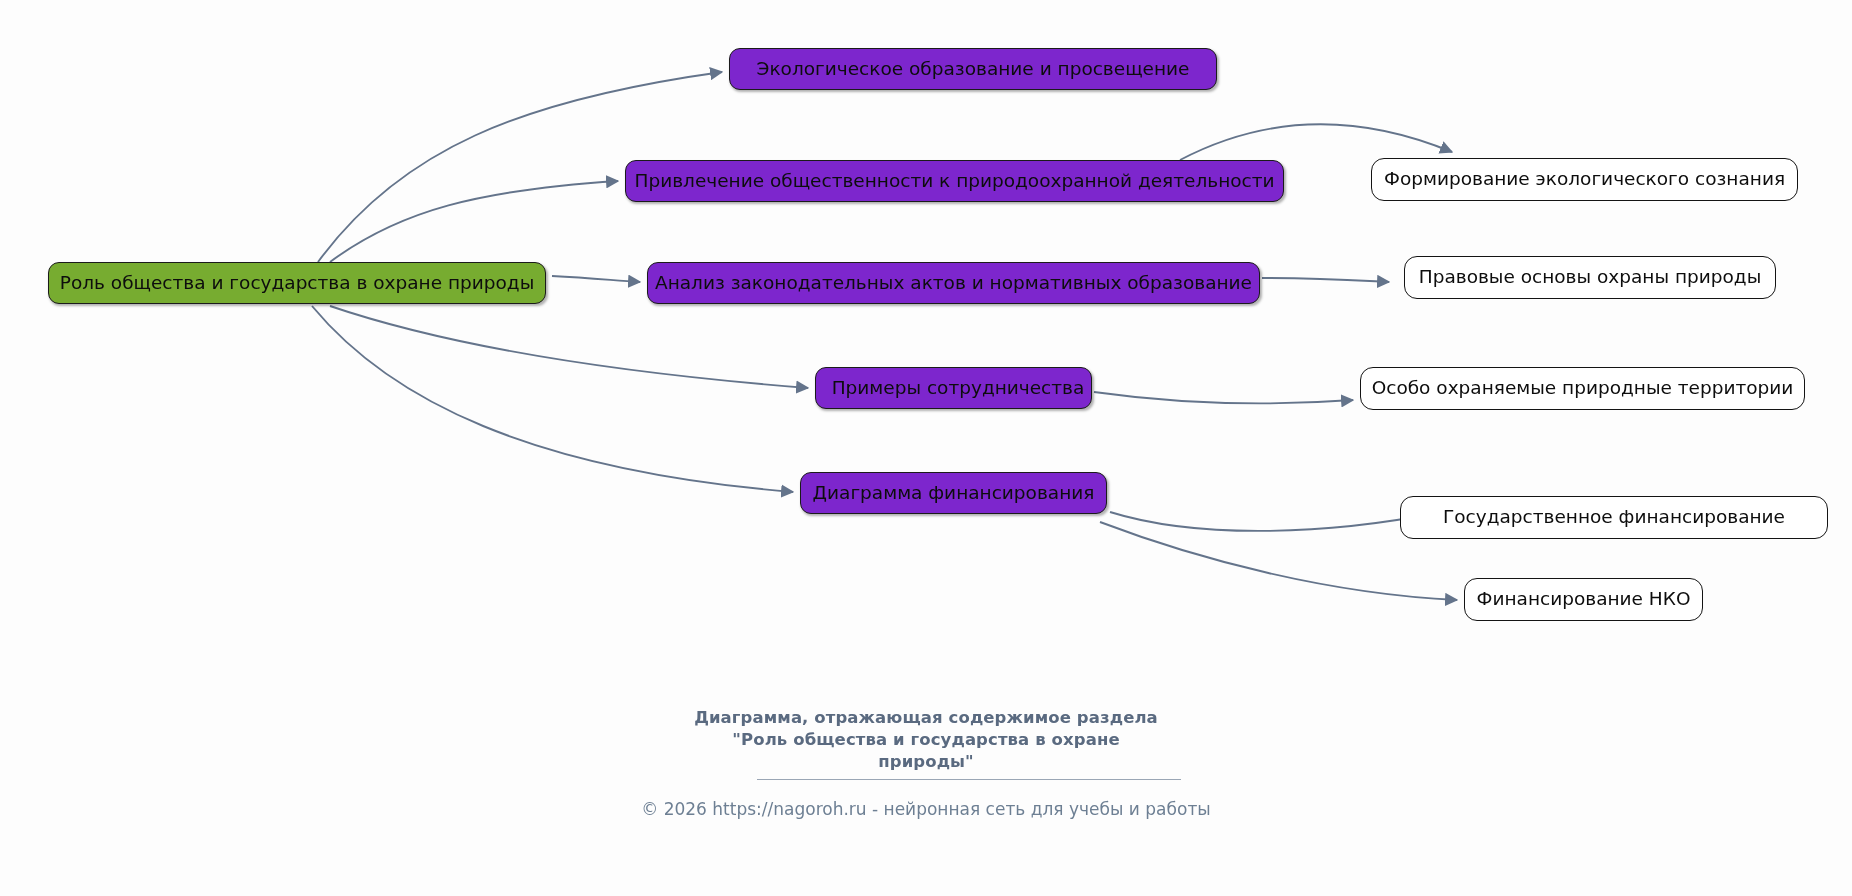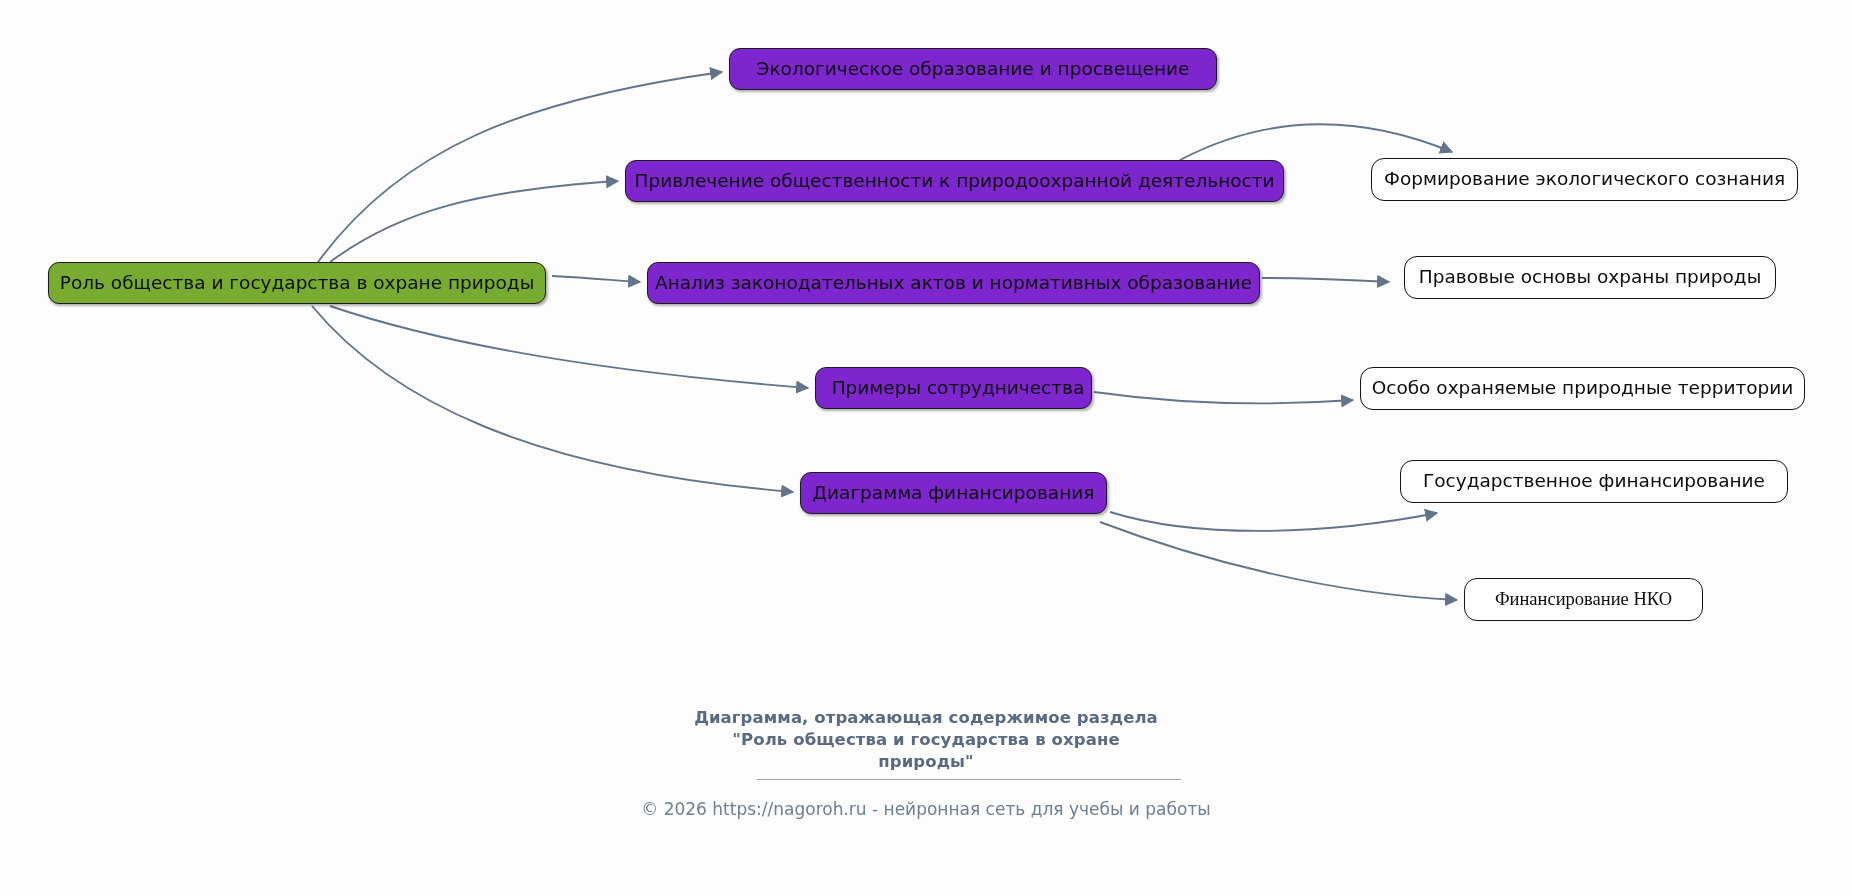--- a/index.html
+++ b/index.html
@@ -143,25 +143,25 @@
   </div>
 
   <div class="node node-leaf" style="left:1396px; top:256px; width:372px; height:43px;margin-left:8px;">
     <span>Правовые основы охраны природы</span>
   </div>
 
   <div class="node node-leaf" style="left:1360px; top:367px; width:445px; height:43px;">
     <span>Особо охраняемые природные территории</span>
   </div>
 
-  <div class="node node-leaf" style="left:1400px; top:460px; width:388px; height:43px;">
+  <div class="node node-leaf" style="left:1400px; top:496px; width:428px; height:43px;">
     <span>Государственное финансирование</span>
   </div>
 
-  <div class="node node-leaf" style="left:1464px; top:578px; width:239px; height:43px;font-family:Liberation Serif, serif;">
+  <div class="node node-leaf" style="left:1464px; top:578px; width:239px; height:43px;">
     <span>Финансирование НКО</span>
   </div>
 
   <div class="footer" id="footer-title">
     <div>Диаграмма, отражающая содержимое раздела</div>
     <div>"Роль общества и государства в охране</div>
     <div>природы"</div>
   </div>
 
   <div id="footer-rule"></div>

